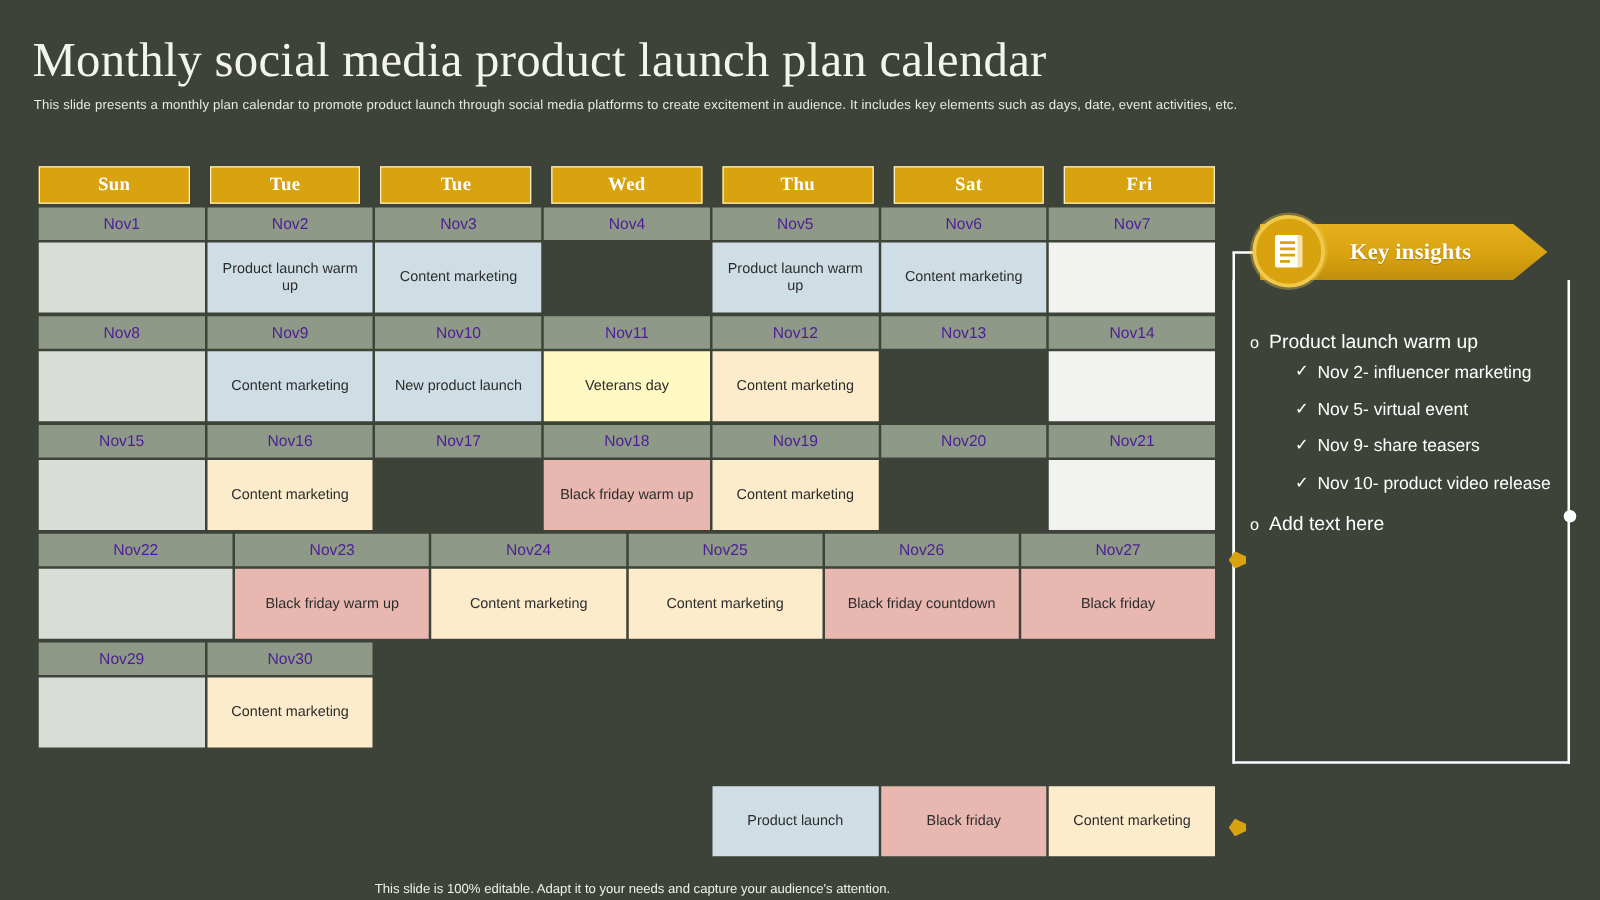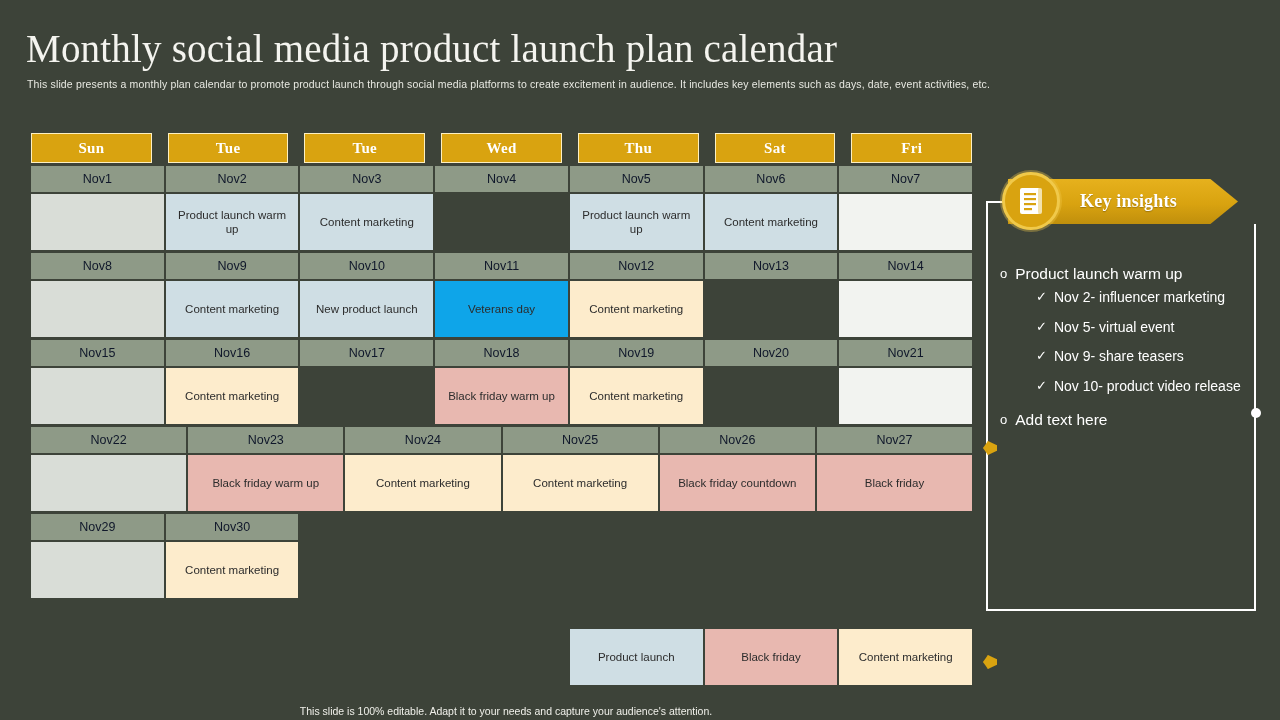--- a/index.html
+++ b/index.html
@@ -32,33 +32,33 @@
     display: flex; align-items: center; justify-content: center;
     font-family: "Liberation Serif", serif;
     font-weight: 700; font-size: 15px; color: #ffffff;
     letter-spacing: .3px;
   }
   .week { display: flex; gap: 2px; margin-top: 3px; }
   .daycol { flex: 1 1 0; display: flex; flex-direction: column; gap: 2px; }
   .datecell {
     height: 26px; background: #8e9a87;
     display: flex; align-items: center; justify-content: center;
-    font-size: 12.5px; color: #0f172a;
+    font-size: 12.5px; color: #4c1d95;
   }
   .datecell.empty { background: #3d4339; }
   .evcell {
     height: 56px;
     display: flex; align-items: center; justify-content: center;
     text-align: center; line-height: 1.25;
     font-size: 11.5px; color: #2c2c2c; padding: 0 6px;
   }
   .c-sun     { background: #d9ddd7; }
   .c-sat     { background: #f2f3f0; }
   .c-blue    { background: #cfdee4; }
-  .c-bluer   { background: #0ea5e9; }
+  .c-bluer   { background: #fef9c3; }
   .c-cream   { background: #fdeccc; }
   .c-pink    { background: #e8b8b0; }
   .c-dark    { background: #3d4339; }
 
   
   .panel { position: absolute; left: 986px; top: 176px; width: 270px; height: 435px; }
   .panel-box {
     position: absolute; left: 0; top: 48px; right: 0; bottom: 0;
     border: 2px solid #ffffff; border-top: none;
   }

